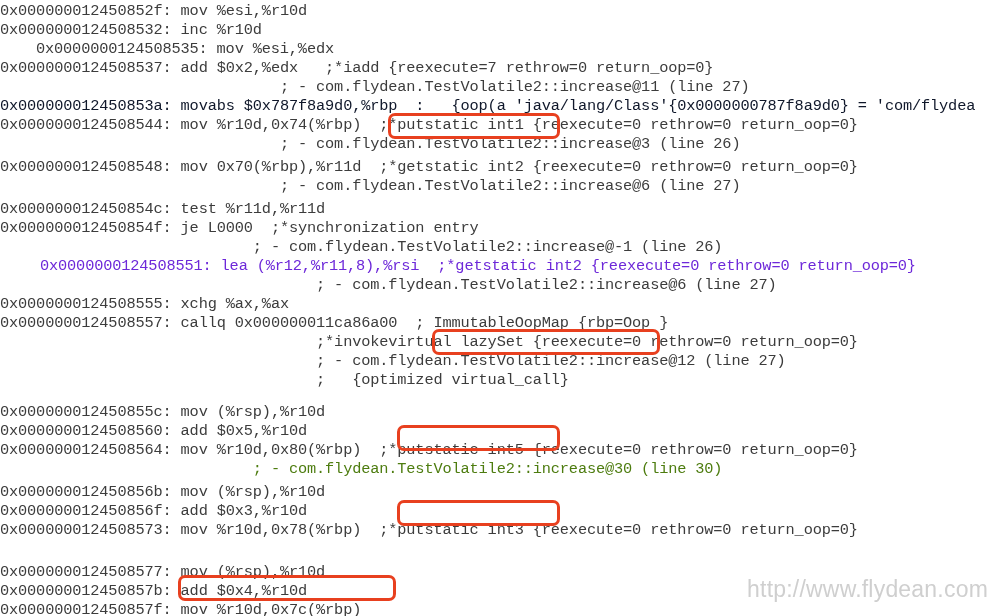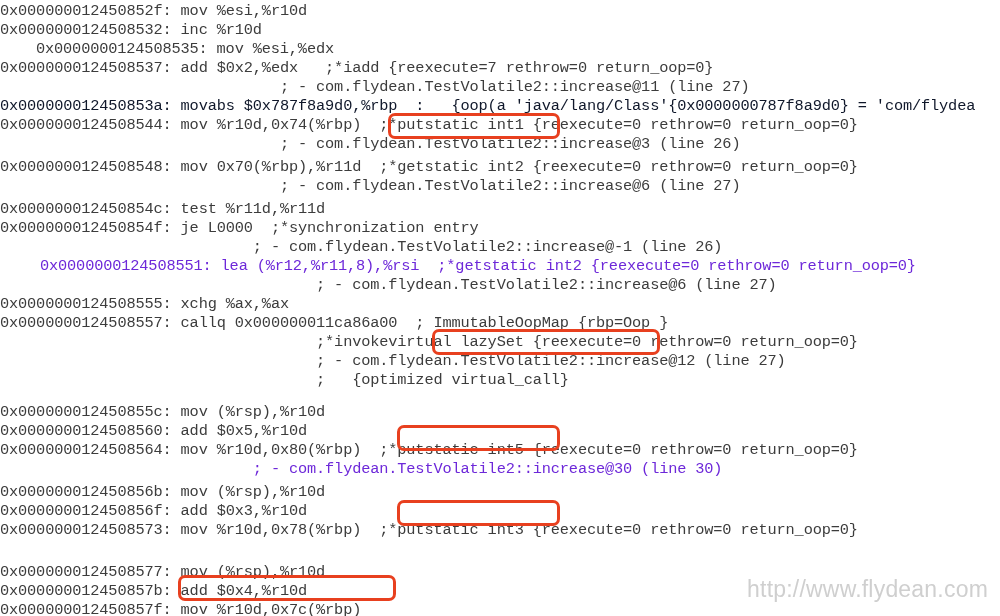--- a/index.html
+++ b/index.html
@@ -69,21 +69,21 @@
     <div class="code-line" style="top: 257px; left: 0px; color: #6d28d9; margin-left: 40px;">0x0000000124508551: lea (%r12,%r11,8),%rsi  ;*getstatic int2 {reexecute=0 rethrow=0 return_oop=0}</div>
     <div class="code-line" style="top: 276px; left: 0px; color: rgb(60, 60, 60);">                                   ; - com.flydean.TestVolatile2::increase@6 (line 27)</div>
     <div class="code-line" style="top: 295px; left: 0px; color: rgb(60, 60, 60);">0x0000000124508555: xchg %ax,%ax</div>
     <div class="code-line" style="top: 314px; left: 0px; color: rgb(60, 60, 60);">0x0000000124508557: callq 0x000000011ca86a00  ; ImmutableOopMap {rbp=Oop }</div>
     <div class="code-line" style="top: 333px; left: 0px; color: rgb(60, 60, 60);">                                   ;*invokevirtual lazySet {reexecute=0 rethrow=0 return_oop=0}</div>
     <div class="code-line" style="top: 352px; left: 0px; color: rgb(60, 60, 60);">                                   ; - com.flydean.TestVolatile2::increase@12 (line 27)</div>
     <div class="code-line" style="top: 371px; left: 0px; color: rgb(60, 60, 60);">                                   ;   {optimized virtual_call}</div>
     <div class="code-line" style="top: 403px; left: 0px; color: rgb(60, 60, 60);">0x000000012450855c: mov (%rsp),%r10d</div>
     <div class="code-line" style="top: 422px; left: 0px; color: rgb(60, 60, 60);">0x0000000124508560: add $0x5,%r10d</div>
     <div class="code-line" style="top: 441px; left: 0px; color: rgb(60, 60, 60);">0x0000000124508564: mov %r10d,0x80(%rbp)  ;*putstatic int5 {reexecute=0 rethrow=0 return_oop=0}</div>
-    <div class="code-line" style="top: 460px; left: 0px; color: #6d28d9;">                            ; - com.flydean.TestVolatile2::increase@30 (line 30)</div>
+    <div class="code-line" style="top: 460px; left: 0px; color: #4d7c0f;">                            ; - com.flydean.TestVolatile2::increase@30 (line 30)</div>
     <div class="code-line" style="top: 483px; left: 0px; color: rgb(60, 60, 60);">0x000000012450856b: mov (%rsp),%r10d</div>
     <div class="code-line" style="top: 502px; left: 0px; color: rgb(60, 60, 60);">0x000000012450856f: add $0x3,%r10d</div>
     <div class="code-line" style="top: 521px; left: 0px; color: rgb(60, 60, 60);">0x0000000124508573: mov %r10d,0x78(%rbp)  ;*putstatic int3 {reexecute=0 rethrow=0 return_oop=0}</div>
     <div class="code-line" style="top: 563px; left: 0px; color: rgb(60, 60, 60);">0x0000000124508577: mov (%rsp),%r10d</div>
     <div class="code-line" style="top: 582px; left: 0px; color: rgb(60, 60, 60);">0x000000012450857b: add $0x4,%r10d</div>
     <div class="code-line" style="top: 601px; left: 0px; color: rgb(60, 60, 60);">0x000000012450857f: mov %r10d,0x7c(%rbp)</div>
     <div class="hl-box" style="left: 388px; top: 113px; width: 172px; height: 26px; border-color: rgb(232, 64, 31);"></div>
     <div class="hl-box" style="left: 432px; top: 329px; width: 228px; height: 26px; border-color: rgb(232, 64, 31);"></div>
     <div class="hl-box" style="left: 397px; top: 425px; width: 163px; height: 26px; border-color: rgb(232, 64, 31);"></div>
     <div class="hl-box" style="left: 397px; top: 500px; width: 163px; height: 26px; border-color: rgb(232, 64, 31);"></div>

